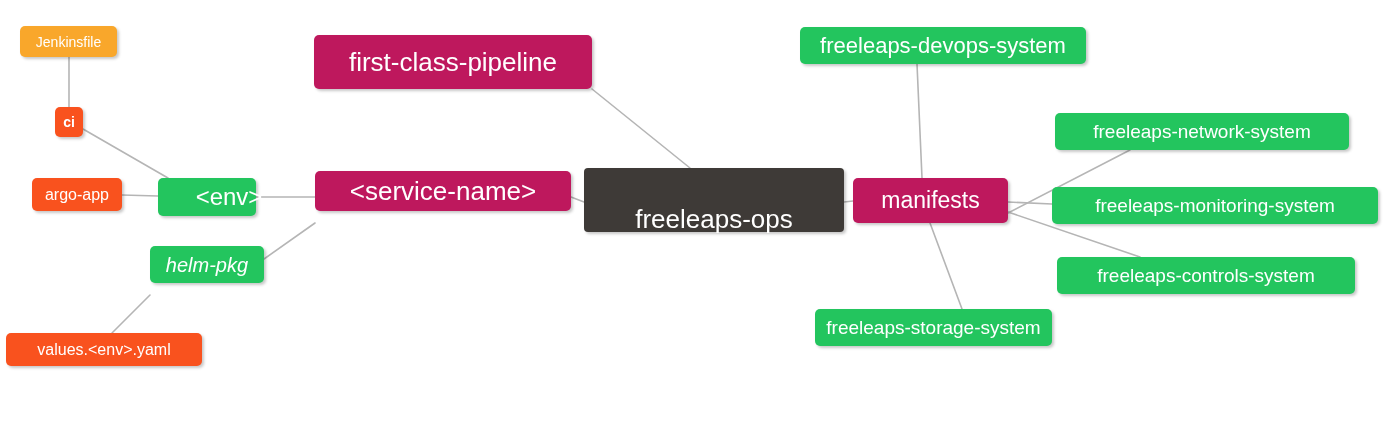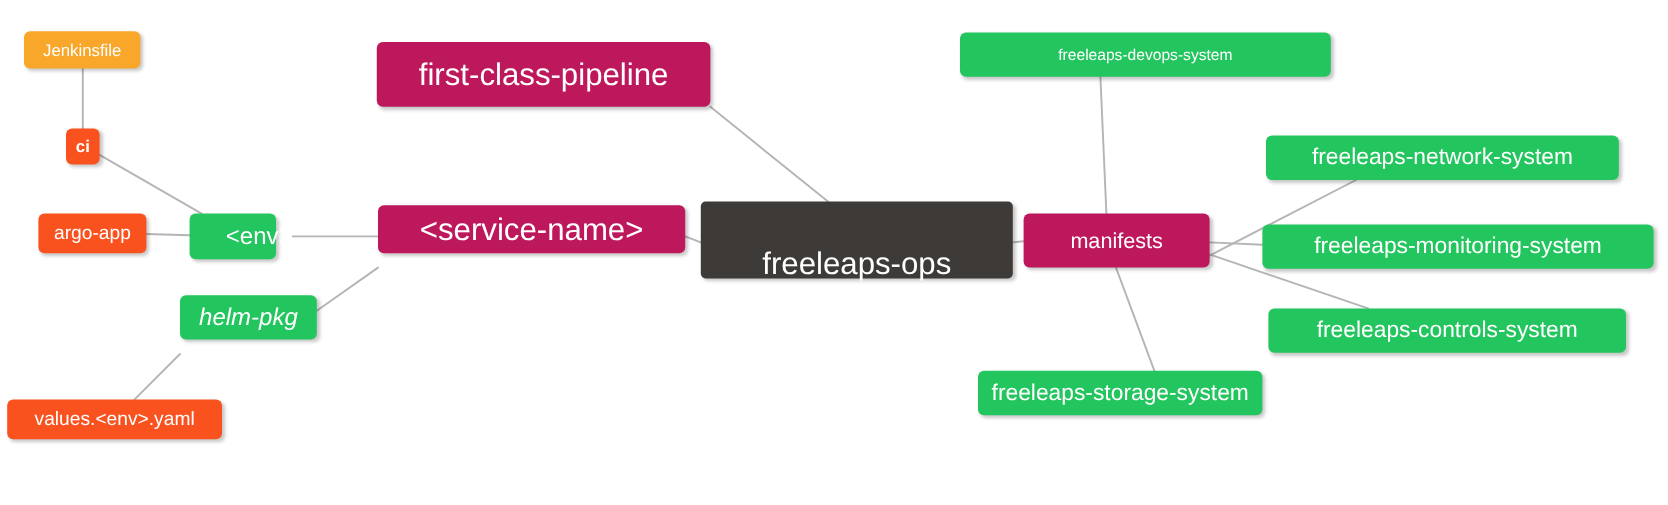--- a/index.html
+++ b/index.html
@@ -71,30 +71,30 @@
   <div id="nodes">
       <div class="node root" style="left: 584px; top: 168px; width: 260px; height: 64px; font-size: 26px; align-items: flex-end;">
         <span>freeleaps-ops</span>
       </div>
       <div class="node blue" style="left: 314px; top: 35px; width: 278px; height: 54px; font-size: 26px;">
         <span>first-class-pipeline</span>
       </div>
       <div class="node blue" style="left: 315px; top: 171px; width: 256px; height: 40px; font-size: 26px;">
         <span>&lt;service-name&gt;</span>
       </div>
-      <div class="node blue" style="left: 853px; top: 178px; width: 155px; height: 45px; font-size: 18px;">
+      <div class="node blue" style="left: 853px; top: 178px; width: 155px; height: 45px; font-size: 23px;">
         <span>manifests</span>
       </div>
-      <div class="node green" style="left: 158px; top: 178px; width: 72px; height: 38px; font-size: 20px; padding-left: 44px;">
+      <div class="node green" style="left: 158px; top: 178px; width: 98px; height: 38px; font-size: 24px; padding-left: 44px;">
         <span>&lt;env&gt;</span>
       </div>
       <div class="node green" style="left: 150px; top: 246px; width: 114px; height: 37px; font-size: 20px; font-style: italic;">
         <span>helm-pkg</span>
       </div>
-      <div class="node green" style="left: 800px; top: 27px; width: 309px; height: 37px; font-size: 13px;">
+      <div class="node green" style="left: 800px; top: 27px; width: 286px; height: 37px; font-size: 22px;">
         <span>freeleaps-devops-system</span>
       </div>
       <div class="node green" style="left: 1055px; top: 113px; width: 294px; height: 37px; font-size: 19px;">
         <span>freeleaps-network-system</span>
       </div>
       <div class="node green" style="left: 1052px; top: 187px; width: 326px; height: 37px; font-size: 19px; justify-content: center;">
         <span>freeleaps-monitoring-system</span>
       </div>
       <div class="node green" style="left: 1057px; top: 257px; width: 298px; height: 37px; font-size: 19px;">
         <span>freeleaps-controls-system</span>
@@ -104,17 +104,17 @@
       </div>
       <div class="node orange" style="left: 20px; top: 26px; width: 97px; height: 31px; font-size: 14px;">
         <span>Jenkinsfile</span>
       </div>
       <div class="node red" style="left: 55px; top: 107px; width: 28px; height: 30px; font-size: 14px; font-weight: bold;">
         <span>ci</span>
       </div>
       <div class="node red" style="left: 32px; top: 178px; width: 90px; height: 33px; font-size: 16px;">
         <span>argo-app</span>
       </div>
-      <div class="node red" style="left: 6px; top: 333px; width: 179px; height: 33px; font-size: 16px; justify-content: center;">
+      <div class="node red" style="left: 6px; top: 333px; width: 196px; height: 33px; font-size: 16px; justify-content: center;">
         <span>values.&lt;env&gt;.yaml</span>
       </div>
     </div>
 </div>
 
 </body></html>

